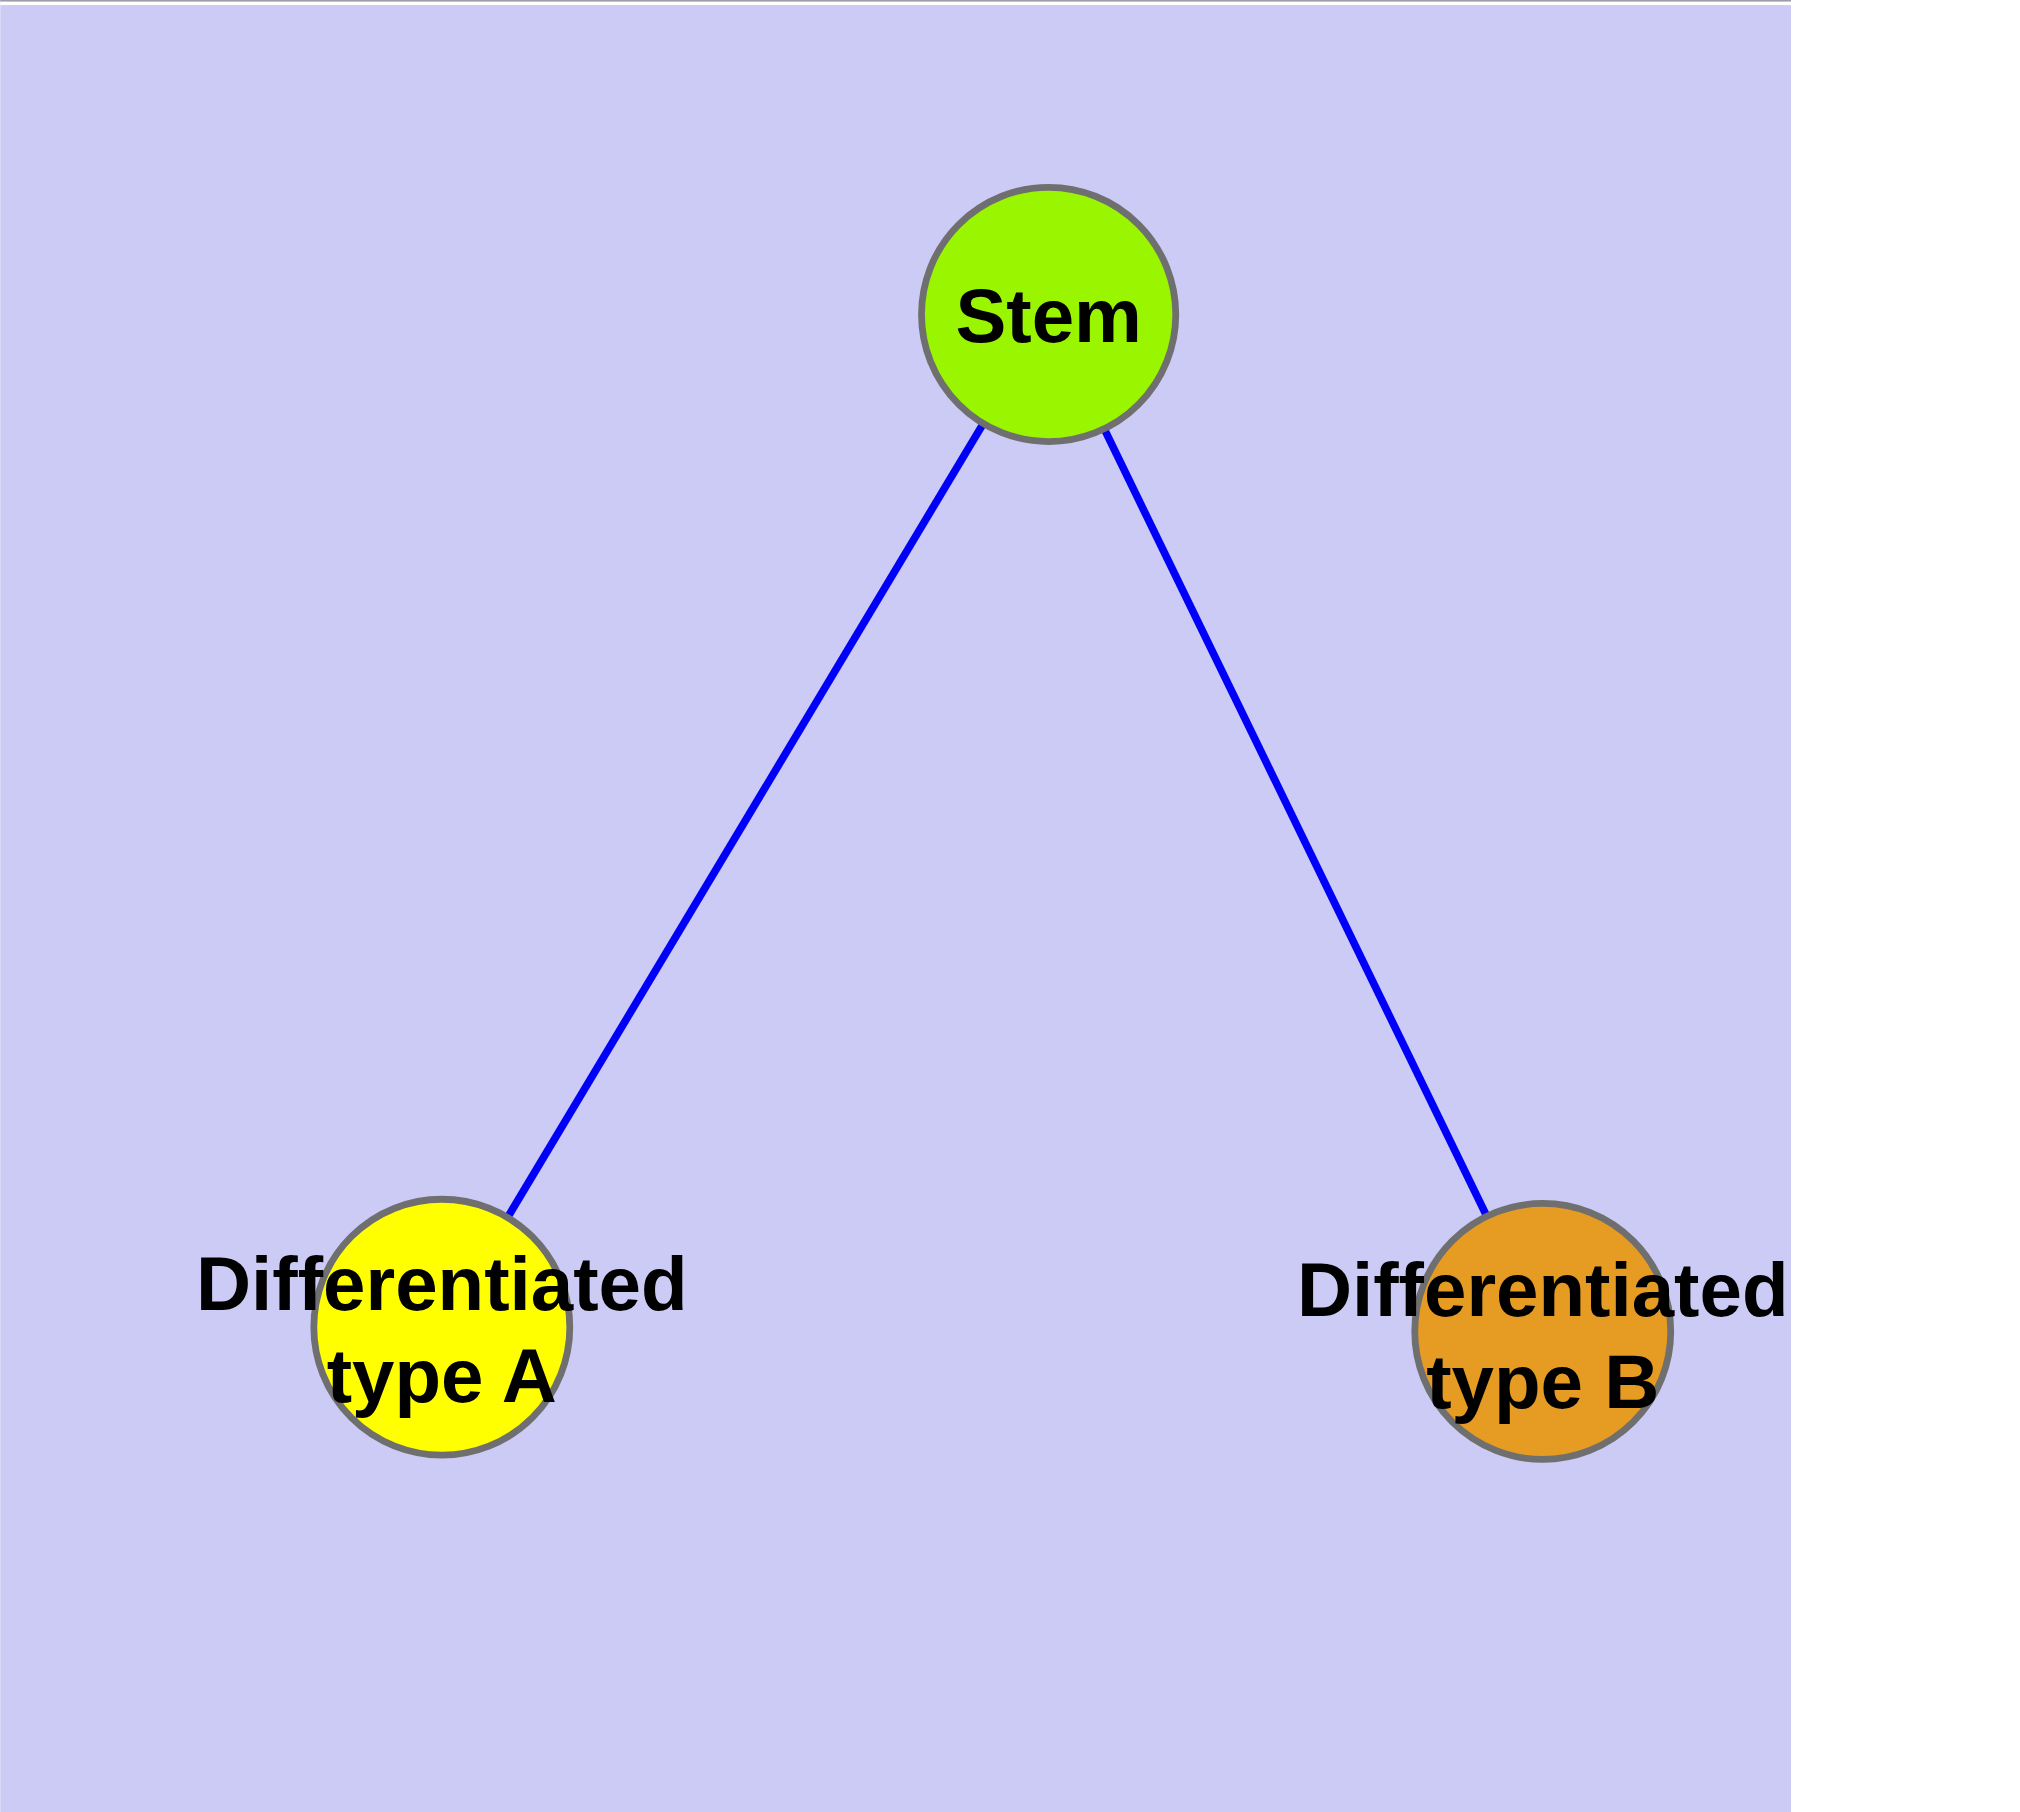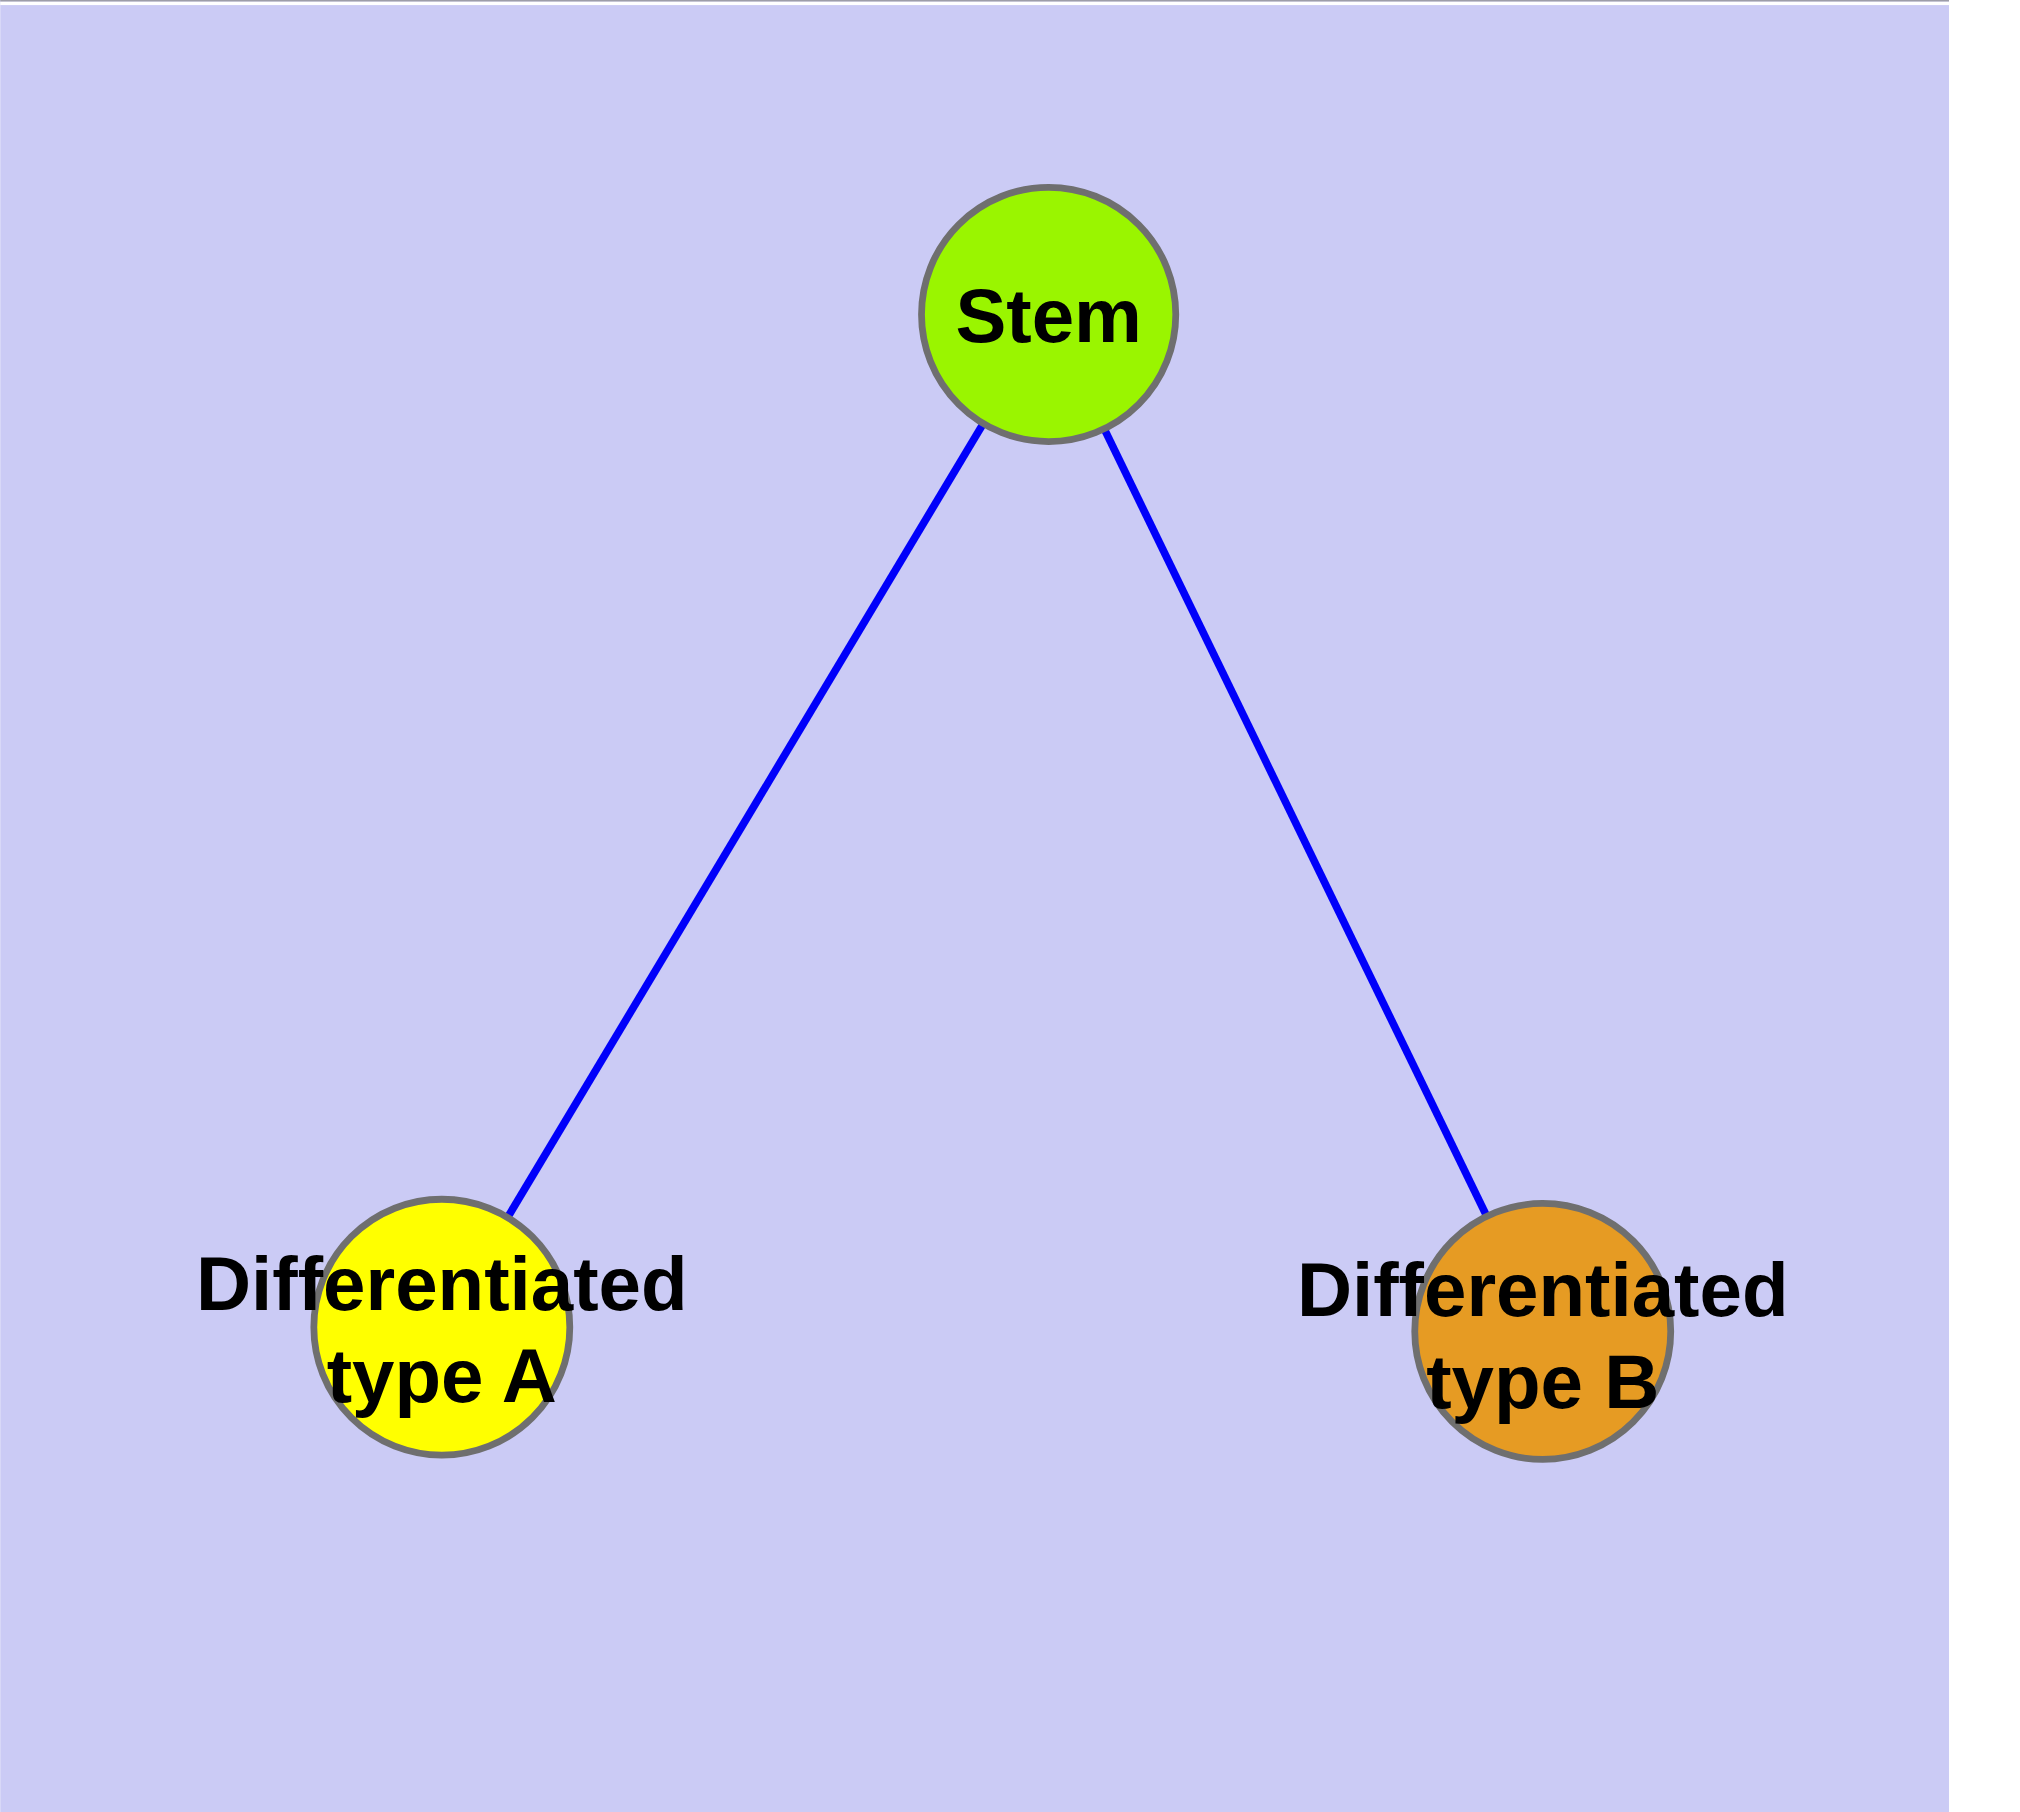--- a/index.html
+++ b/index.html
@@ -2,21 +2,21 @@
 <html style="font-size:13.6px"><head>
 <meta charset="utf-8">
 <style>
   html, body {
     margin: 0;
     padding: 0;
     background: #ffffff;
   }
   .stage {
     position: relative;
-    width: 1949px;
+    width: 1791px;
     height: 1812px;
     overflow: hidden;
   }
   svg { display: block; }
   .edge {
     stroke-width: 9;
     fill: none;
   }
   .node {
     stroke-width: 8;

